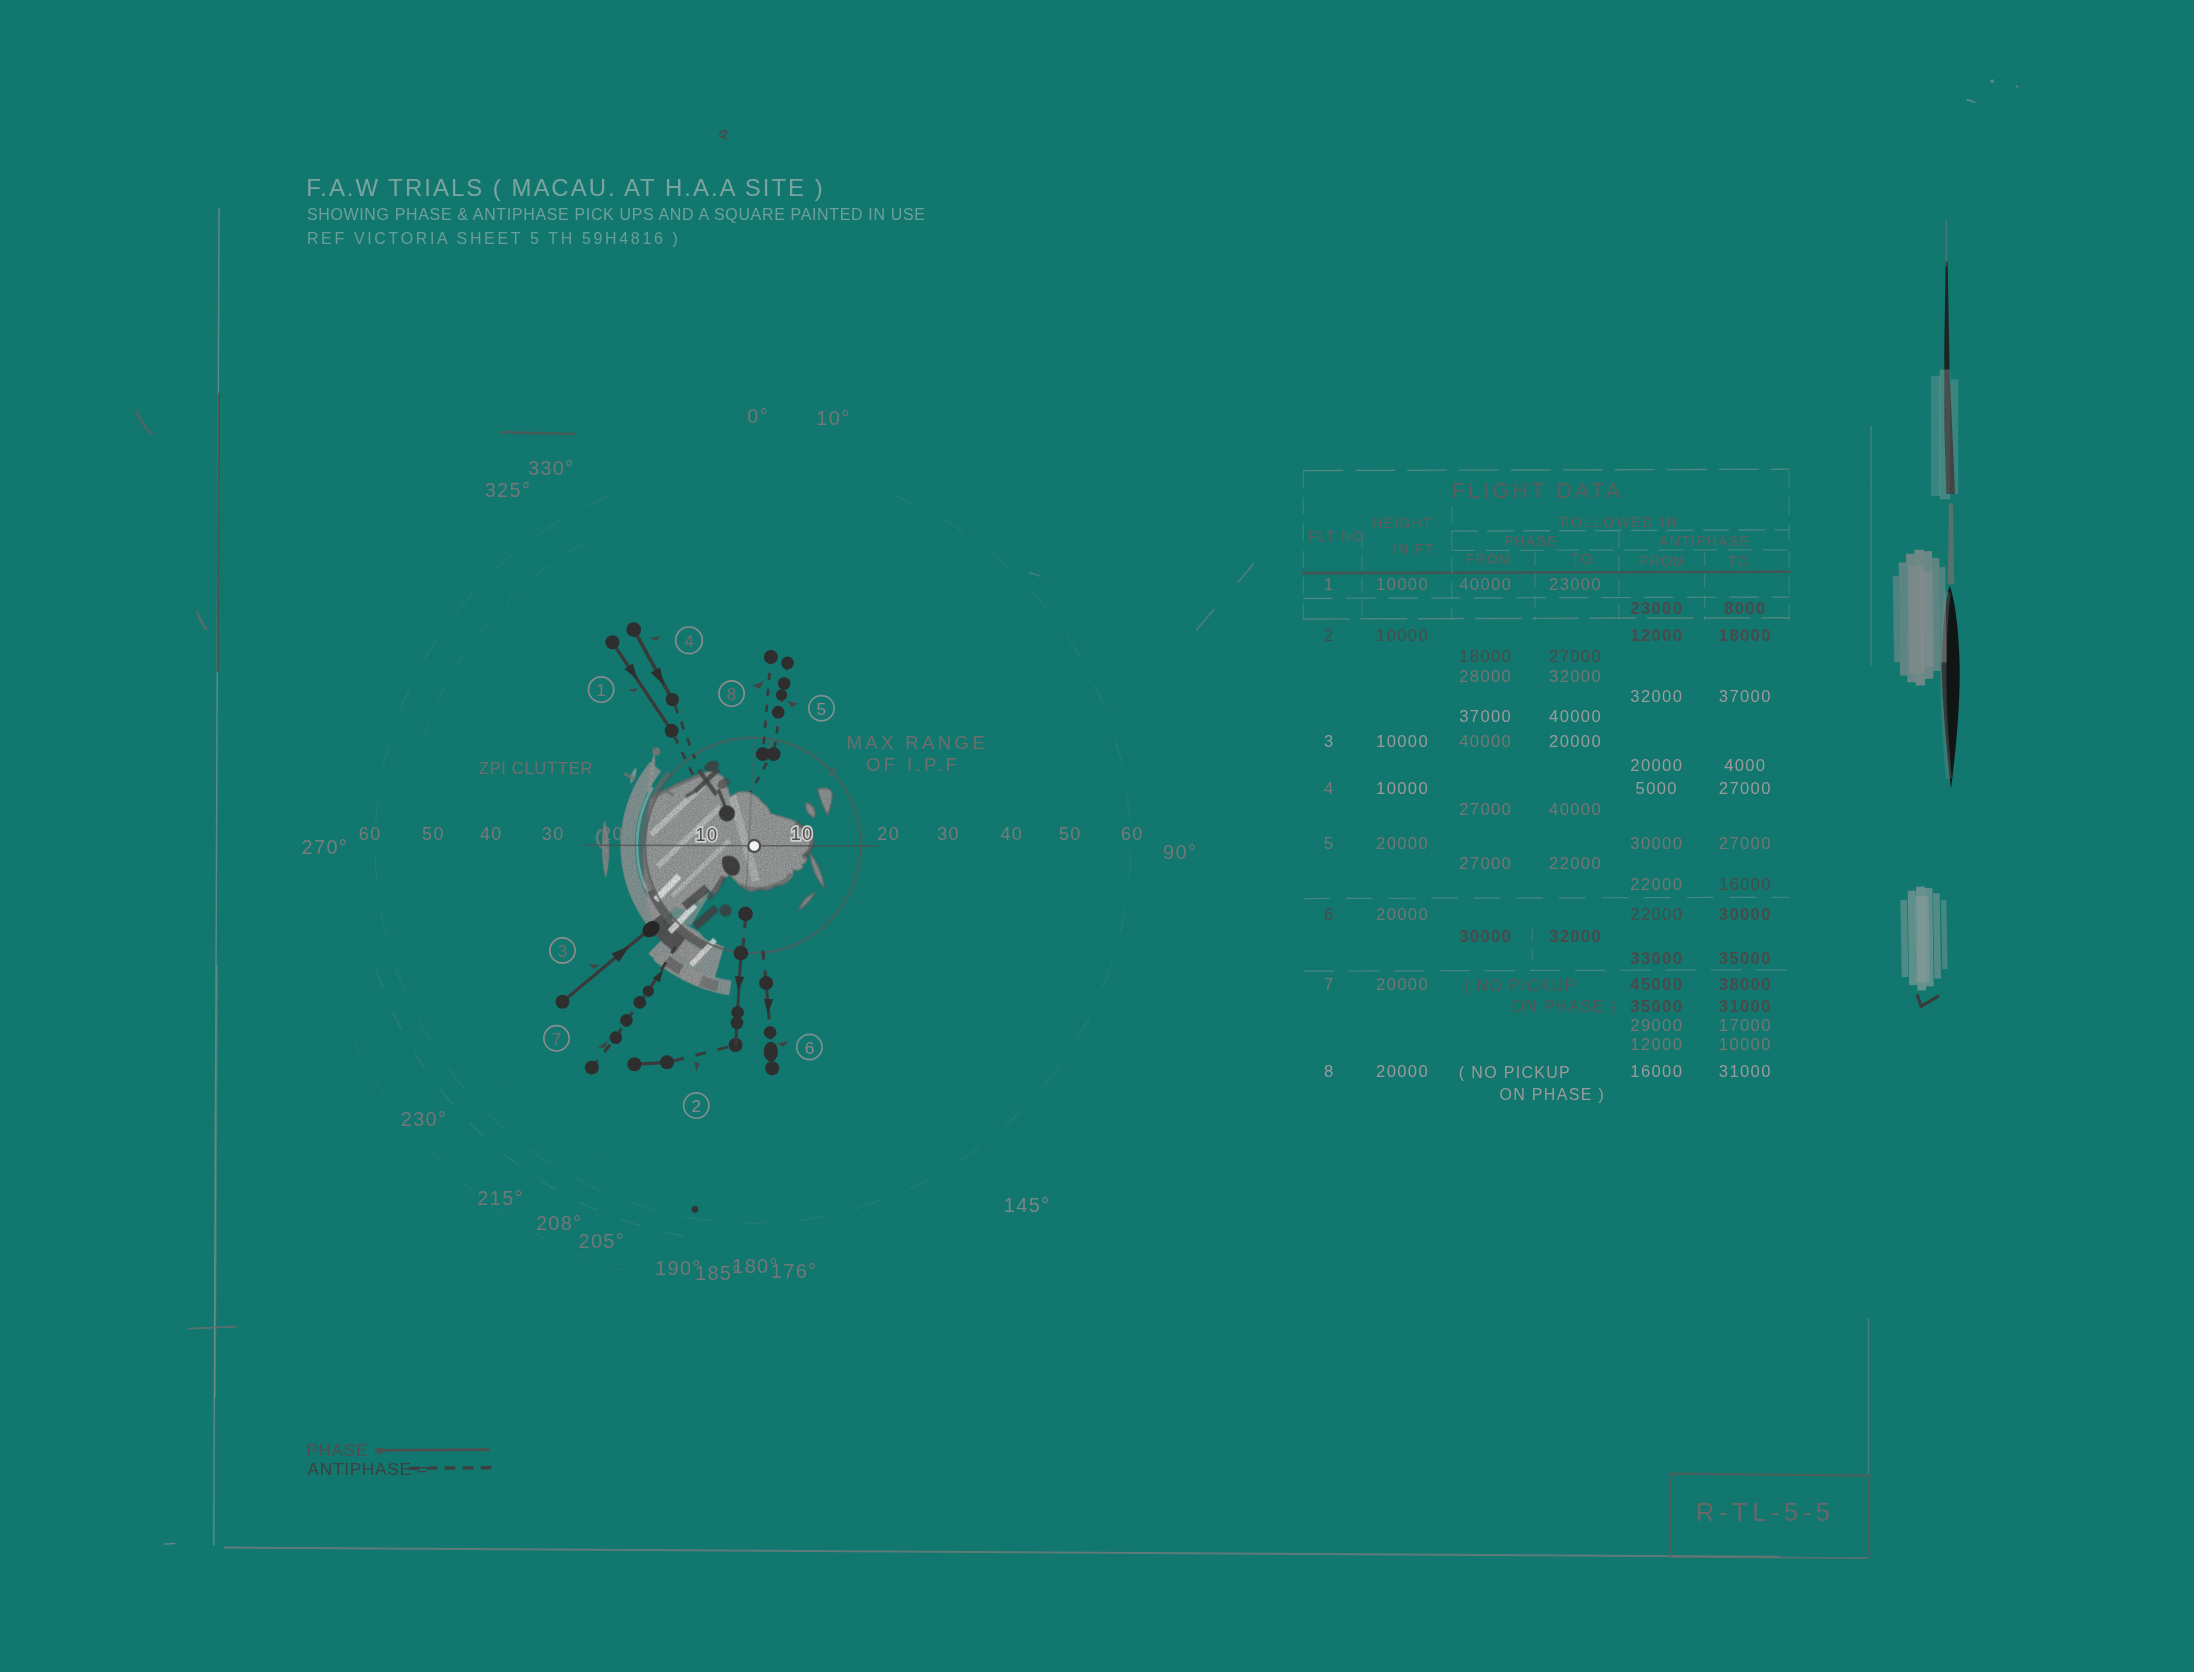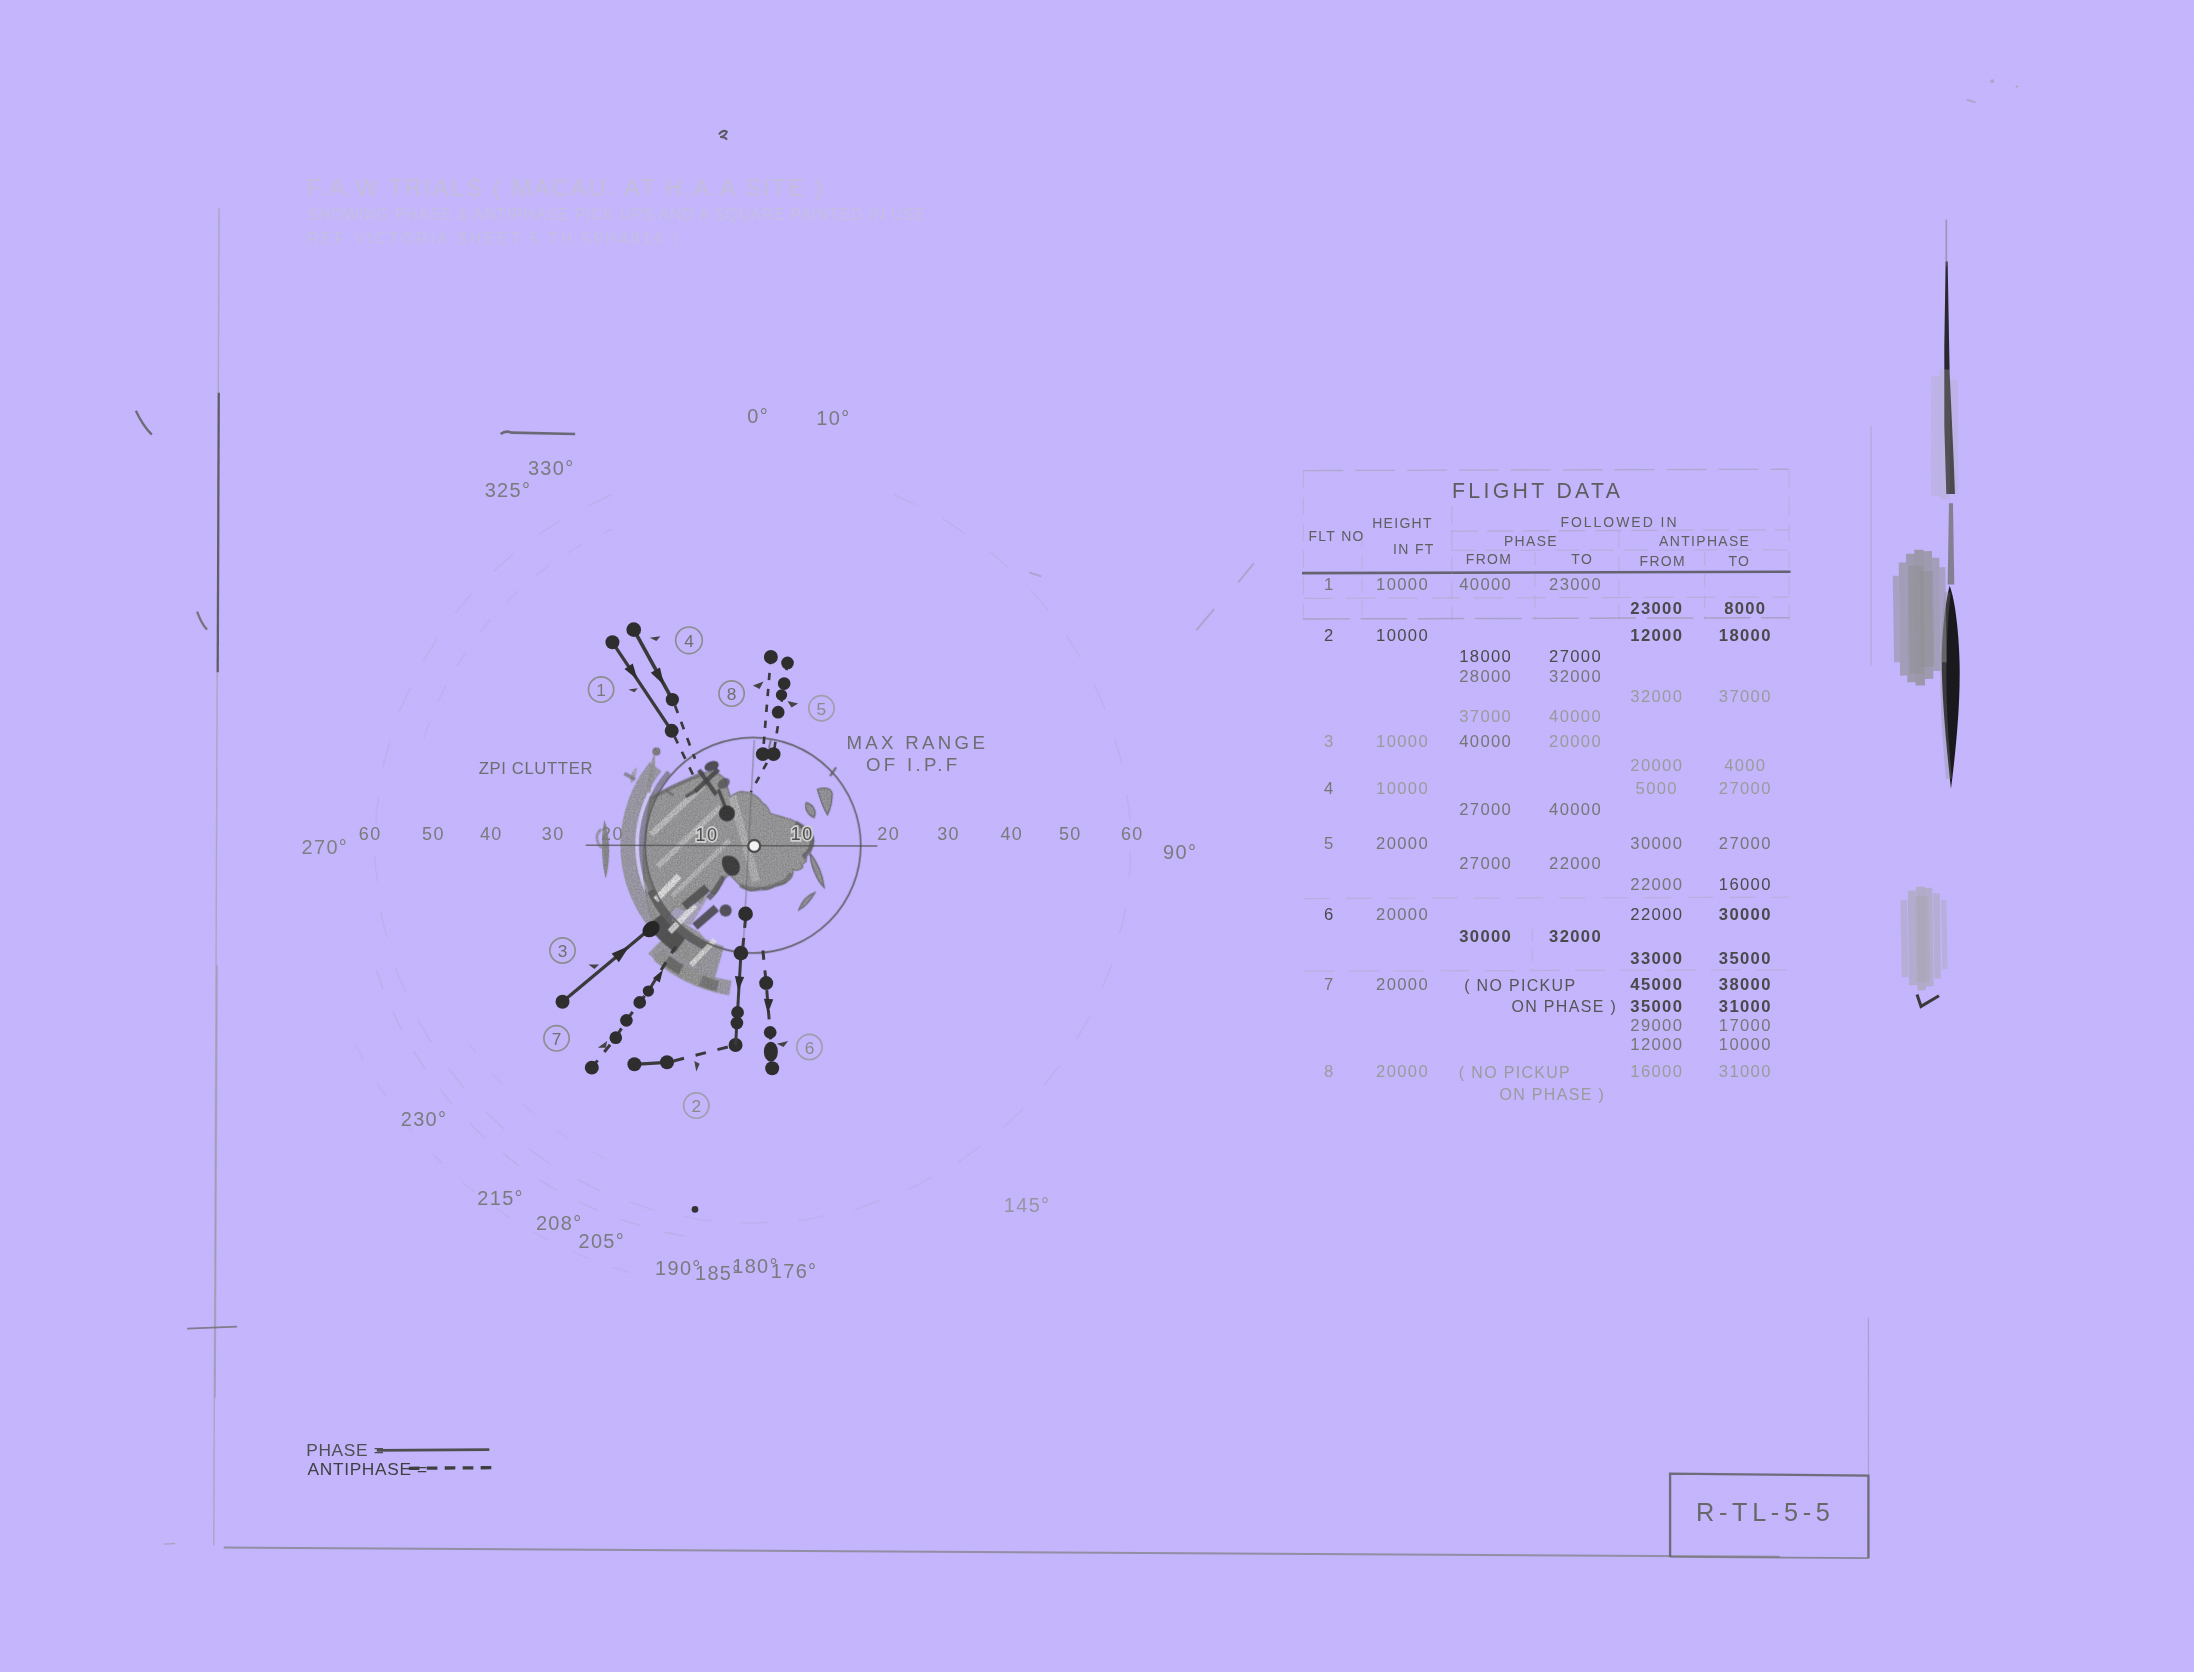--- a/index.html
+++ b/index.html
@@ -1,16 +1,16 @@
 <!DOCTYPE html>
 <html style="font-size:10.7px"><head>
 <meta charset="utf-8">
 <style>
 html,body{margin:0;padding:0;background:#ffffff;}
-#page{position:relative;width:2194px;height:1672px;background:#c4b5fd;overflow:hidden;
+#page{position:relative;width:2194px;height:1672px;background:#0f766e;overflow:hidden;
 font-family:"Liberation Sans",sans-serif;}
 </style>
 </head>
 <body>
 <div id="page">
 <svg width="2194" height="1672" viewBox="0 0 3296 2512" font-family="Liberation Sans, sans-serif">
 
 <defs>
         <filter id="grain" x="-10%" y="-10%" width="120%" height="120%">
           <feTurbulence type="fractalNoise" baseFrequency="0.45" numOctaves="2" seed="7" result="noise"></feTurbulence>

